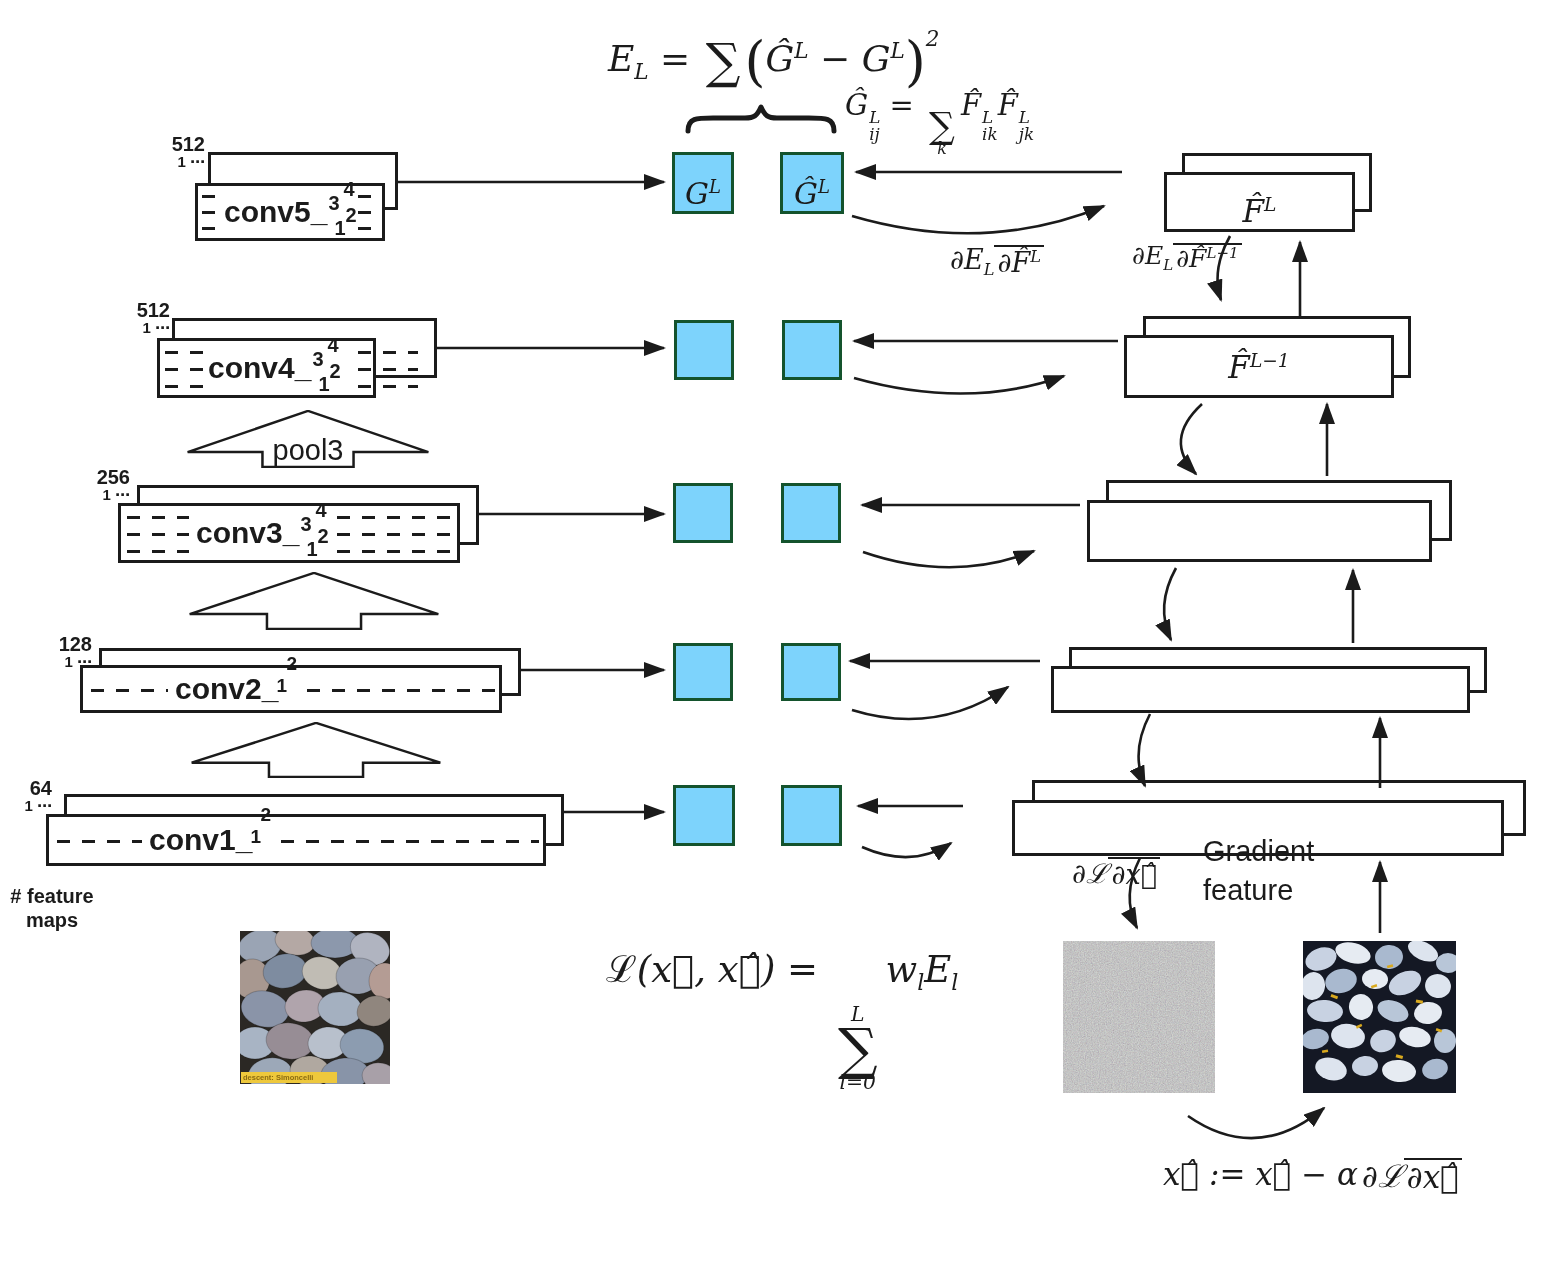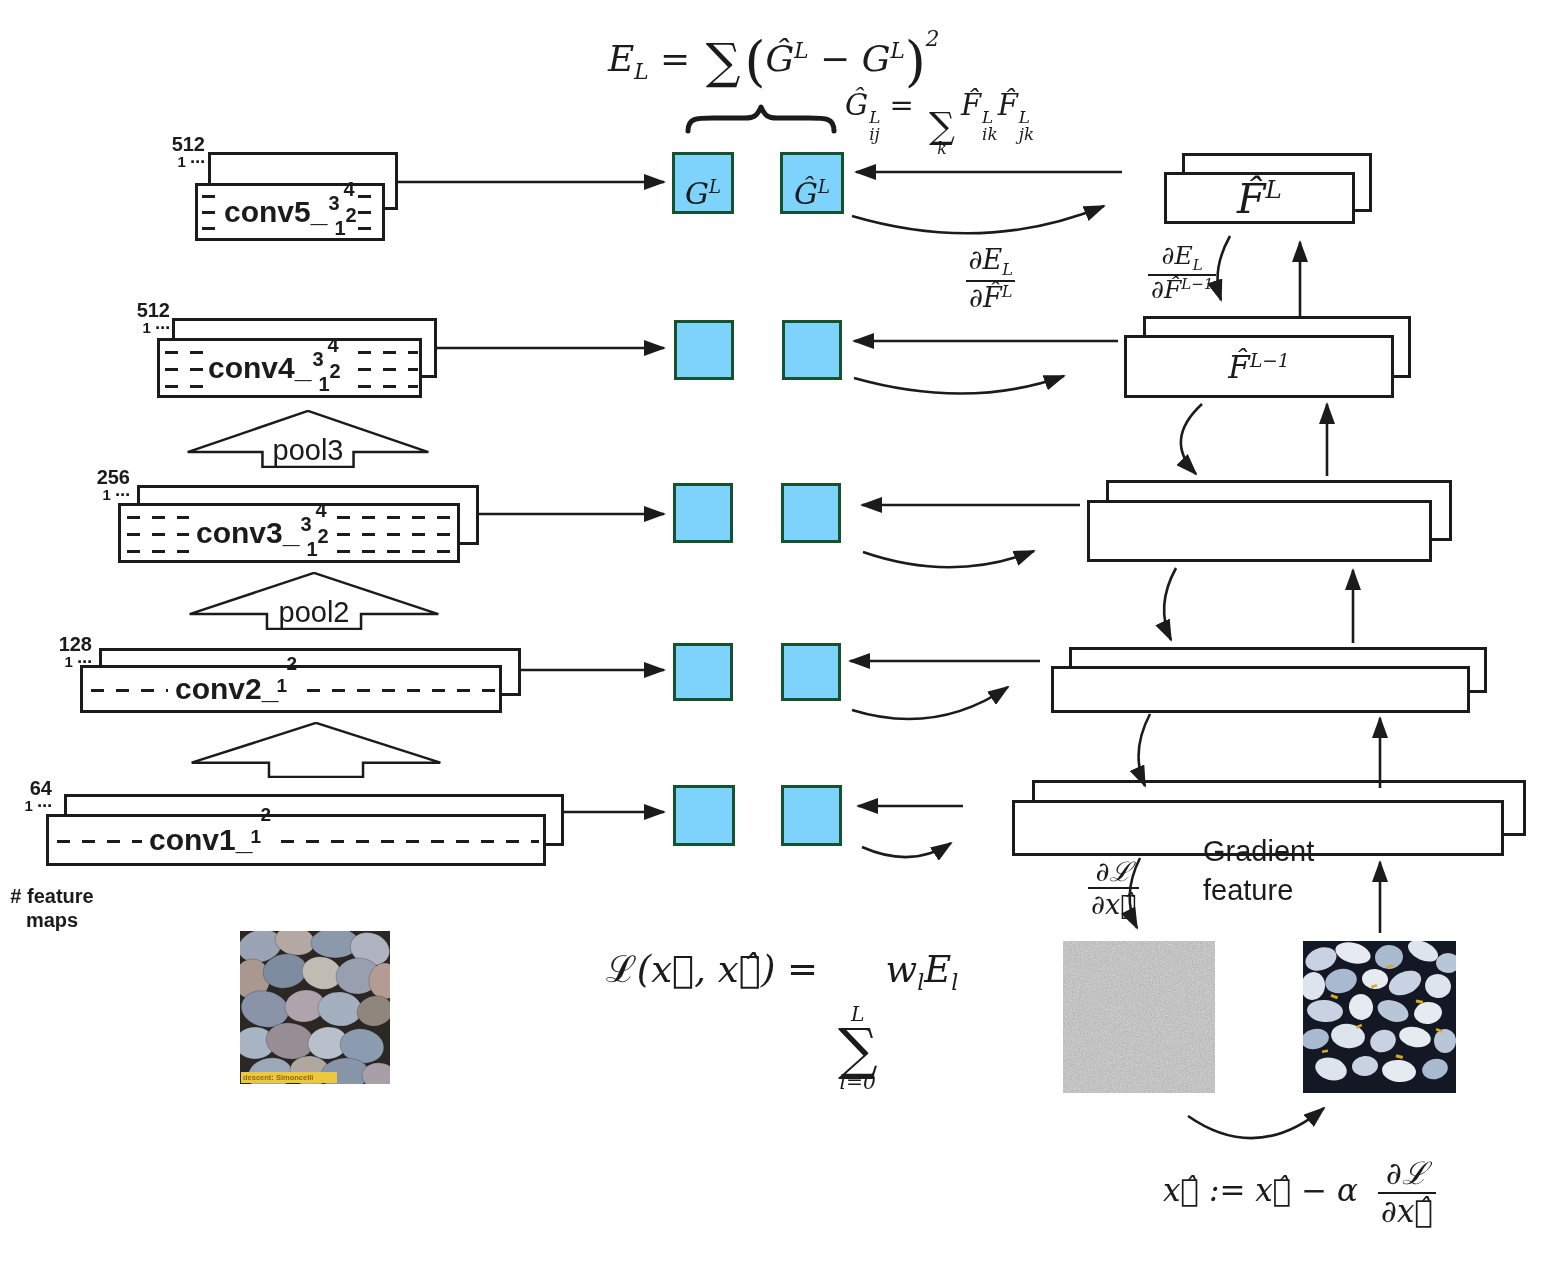--- a/index.html
+++ b/index.html
@@ -29,22 +29,22 @@
   .bp{font-size:150%;font-style:normal;font-weight:400;vertical-align:-14%;}
   .p2{font-size:55%;vertical-align:1.15em;}
   .ss{display:inline-flex;flex-direction:column;line-height:1;font-size:58%;
       vertical-align:-0.5em;margin-left:1px;}
   .sumk{display:inline-flex;flex-direction:column;align-items:center;line-height:.9;
         vertical-align:-0.8em;margin:0 6px;}
   .kk{font-size:55%;}
   .sumlim{display:inline-flex;flex-direction:column;align-items:center;line-height:.9;
           vertical-align:-1.05em;margin:0 8px;}
   .lt,.lb{font-size:55%;line-height:1.05;}
-  .frac{display:inline-flex;flex-direction:column;align-items:center;vertical-align:middle;
-        line-height:1.15;margin-left:20px;}
+  .frac{display:inline-flex;align-items:center;vertical-align:middle;
+        line-height:1.15;margin-left:4px;}
   .frac .fd{border-top:2.5px solid #1b1b1b;padding:0 3px;}
   .gdtext{position:absolute;font-size:29px;line-height:1.35;font-weight:400;}
   .fm{position:absolute;font-weight:bold;font-size:20px;text-align:center;line-height:1.2;}
   .img{position:absolute;overflow:hidden;}
   .img svg{display:block;width:100%;height:100%;}
   .wm{position:absolute;background:#eec83c;color:#8a6a10;font-size:7.5px;font-weight:bold;
       line-height:11px;padding:0 2px;white-space:nowrap;overflow:hidden;}
   #overlay{position:absolute;inset:0;width:100%;height:100%;pointer-events:none;}
 </style>
 </head>
@@ -72,21 +72,21 @@
       </div>
     </div>
     <div class="cnt" style="left:145px;top:134px;width:60px">
       <div>512</div>
       <div class="cd">1 ⋯</div>
     </div>
   </div>
 
   <div>
     <div class="box" style="left:172px;top:318px;width:265px;height:60px"></div>
-    <div class="box" style="left:157px;top:338px;width:265px;height:60px">
+    <div class="box" style="left:157px;top:338px;width:219px;height:60px">
       <div class="dash" style="left:5px;top:10px;width:38px"></div>
       <div class="dash" style="left:5px;top:27px;width:38px"></div>
       <div class="dash" style="left:5px;top:44px;width:38px"></div>
       <div class="dash" style="left:198px;top:10px;width:60px"></div>
       <div class="dash" style="left:198px;top:27px;width:60px"></div>
       <div class="dash" style="left:198px;top:44px;width:60px"></div>
       <div class="convlabel" style="padding-left:48px">
         <span>conv4_</span>
         <span class="dg4">
           <b style="left:14px;top:-4px">4</b>
@@ -168,21 +168,20 @@
   <div class="pool" style="left:186px;top:410px;width:244px;height:58px">
     <svg viewBox="0 0 300 62" preserveAspectRatio="none">
       <polygon points="150,1 298,45 206,45 206,61 94,61 94,45 2,45" fill="#fff" stroke="#1b1b1b" stroke-width="2.5" vector-effect="non-scaling-stroke"></polygon>
     </svg>
     <span class="plabel">pool3</span>
   </div>
   <div class="pool" style="left:188px;top:572px;width:252px;height:58px">
     <svg viewBox="0 0 300 62" preserveAspectRatio="none">
       <polygon points="150,1 298,45 206,45 206,61 94,61 94,45 2,45" fill="#fff" stroke="#1b1b1b" stroke-width="2.5" vector-effect="non-scaling-stroke"></polygon>
     </svg>
-    <span class="plabel">pool2</span>
   </div>
   <div class="pool" style="left:190px;top:722px;width:252px;height:56px">
     <svg viewBox="0 0 300 62" preserveAspectRatio="none">
       <polygon points="150,1 298,45 206,45 206,61 94,61 94,45 2,45" fill="#fff" stroke="#1b1b1b" stroke-width="2.5" vector-effect="non-scaling-stroke"></polygon>
     </svg>
   </div>
 
   <div class="fm" style="left:4px;top:884px;width:96px">
     <div># feature</div>
     <div>maps</div>
@@ -202,21 +201,21 @@
   <div class="sq" style="left:781px;top:483px;width:60px;height:60px"></div>
 
   <div class="sq" style="left:673px;top:643px;width:60px;height:58px"></div>
   <div class="sq" style="left:781px;top:643px;width:60px;height:58px"></div>
 
   <div class="sq" style="left:673px;top:785px;width:62px;height:61px"></div>
   <div class="sq" style="left:781px;top:785px;width:61px;height:61px"></div>
 
   <div>
     <div class="box" style="left:1182px;top:153px;width:190px;height:59px"></div>
-    <div class="box m" style="left:1164px;top:172px;width:191px;height:52px;font-size:41px;display:flex;align-items:flex-start;justify-content:center">
+    <div class="box m" style="left:1164px;top:172px;width:191px;height:60px;font-size:31px;display:flex;align-items:flex-end;justify-content:center">
       <span>F̂<sup>L</sup></span>
     </div>
   </div>
   <div>
     <div class="box" style="left:1143px;top:316px;width:268px;height:62px"></div>
     <div class="box m" style="left:1124px;top:335px;width:270px;height:63px;font-size:31px;display:flex;align-items:center;justify-content:center">
       <span>F̂<sup>L−1</sup></span>
     </div>
   </div>
   <div>

